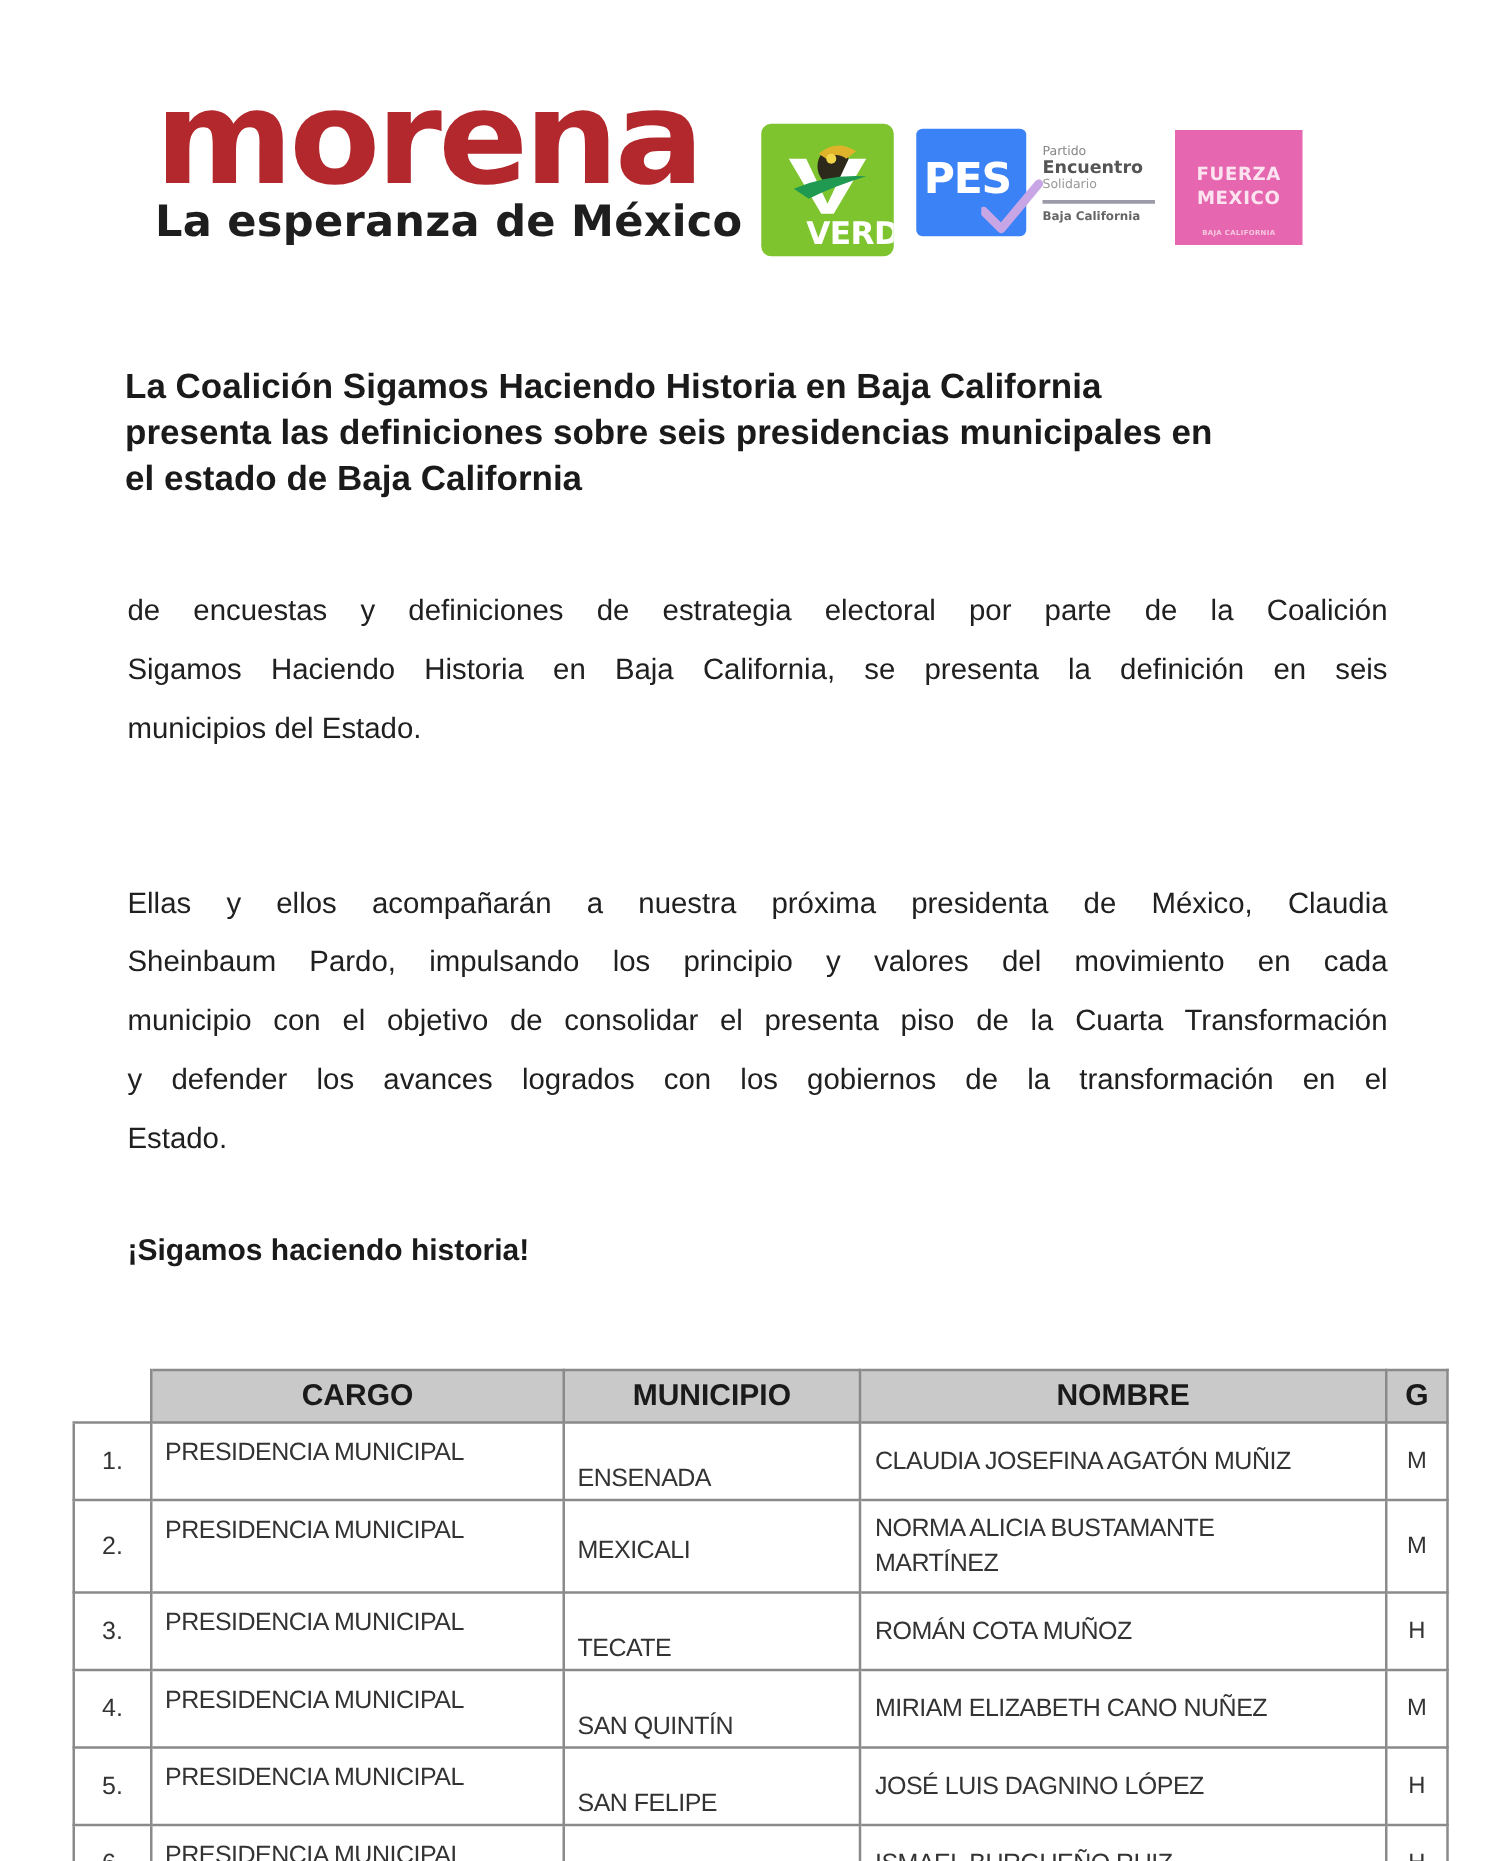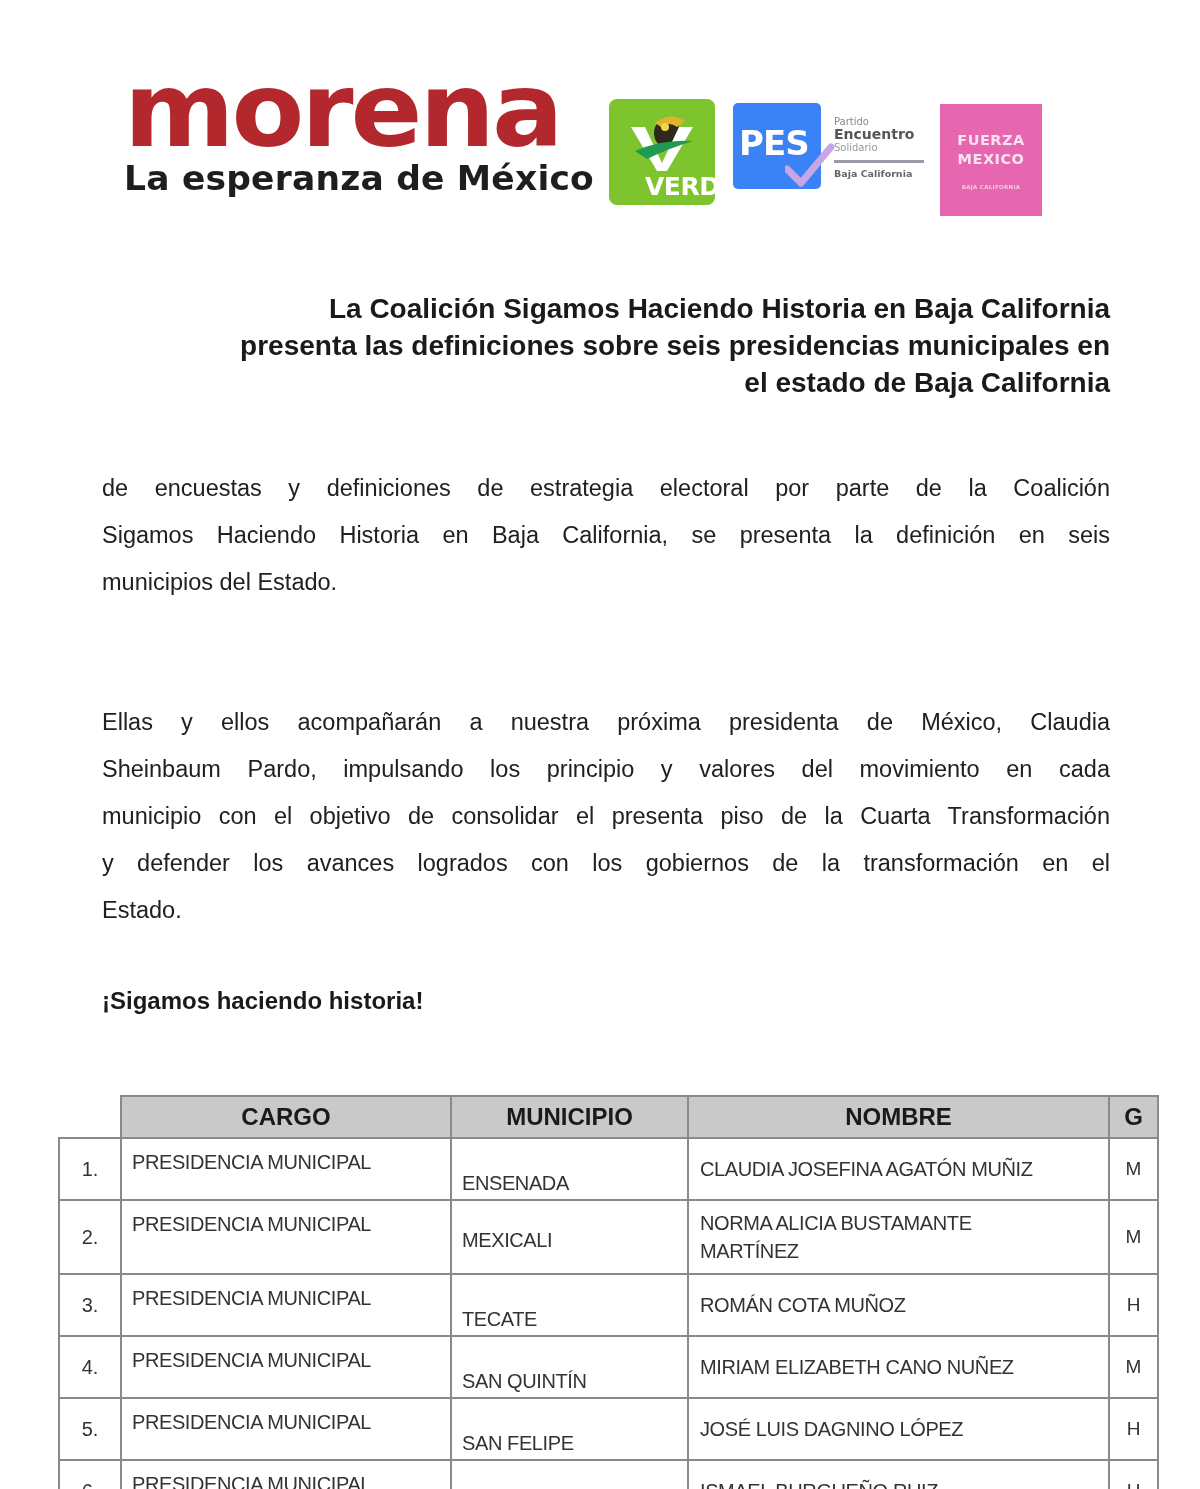--- a/index.html
+++ b/index.html
@@ -110,21 +110,21 @@
     .pes-side .s1 { font-size: 10px; color: #888; display: block; line-height: 11px; }
     .pes-side .s2 { font-size: 14px; font-weight: bold; color: #555; display: block; line-height: 15px; }
     .pes-side .s3 { font-size: 10px; color: #999; display: block; line-height: 11px; }
     .pes-side .rule { display: block; height: 3px; background: #9a9aa8; margin: 7px 0 5px 0; width: 90px; }
     .pes-side .s4 { font-size: 9.5px; font-weight: bold; color: #666; display: block; line-height: 11px; }
     .logo-fuerza {
       position: absolute;
       left: 940px;
       top: 104px;
       width: 102px;
-      height: 112px;
+      height: 92px;
       background: #e667b0;
     }
     .fuerza-l1, .fuerza-l2 {
       position: absolute;
       left: 0; right: 0;
       text-align: center;
       font-family: "DejaVu Sans", sans-serif;
       font-weight: bold;
       color: #fbe3f0;
       font-size: 14.5px;
@@ -143,21 +143,21 @@
       font-size: 5.5px;
       letter-spacing: 0.3px;
     }
 
     
     .doc-title {
       position: absolute;
       left: 100px;
       top: 290px;
       width: 1010px;
-      text-align: right;
+      text-align: left;
       font-family: "Liberation Sans", sans-serif;
       font-weight: bold;
       font-size: 28px;
       line-height: 37px;
       color: #1a1a1a;
     }
     .doc-title span { display: block; }
 
     
     .para {

